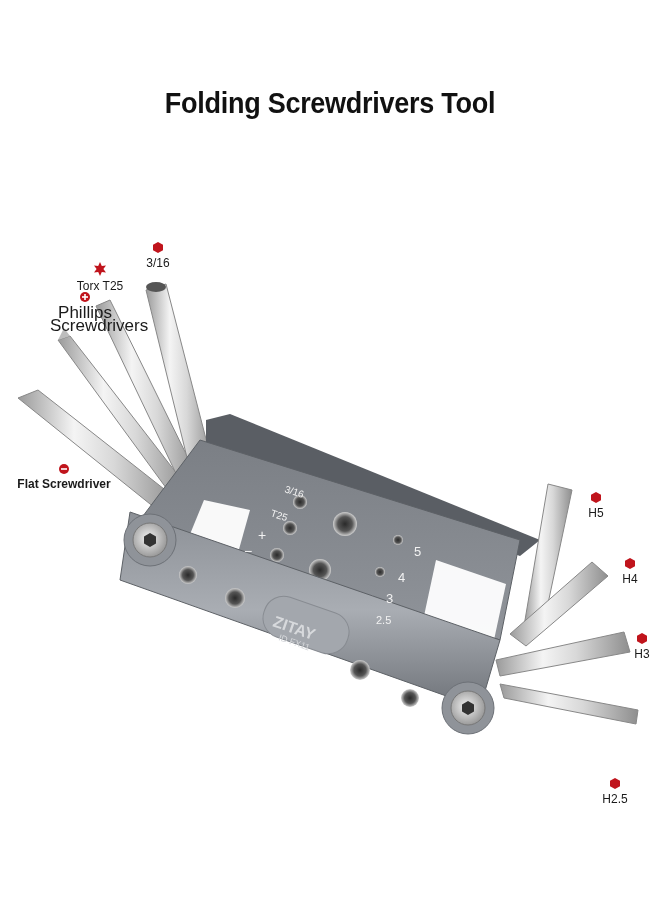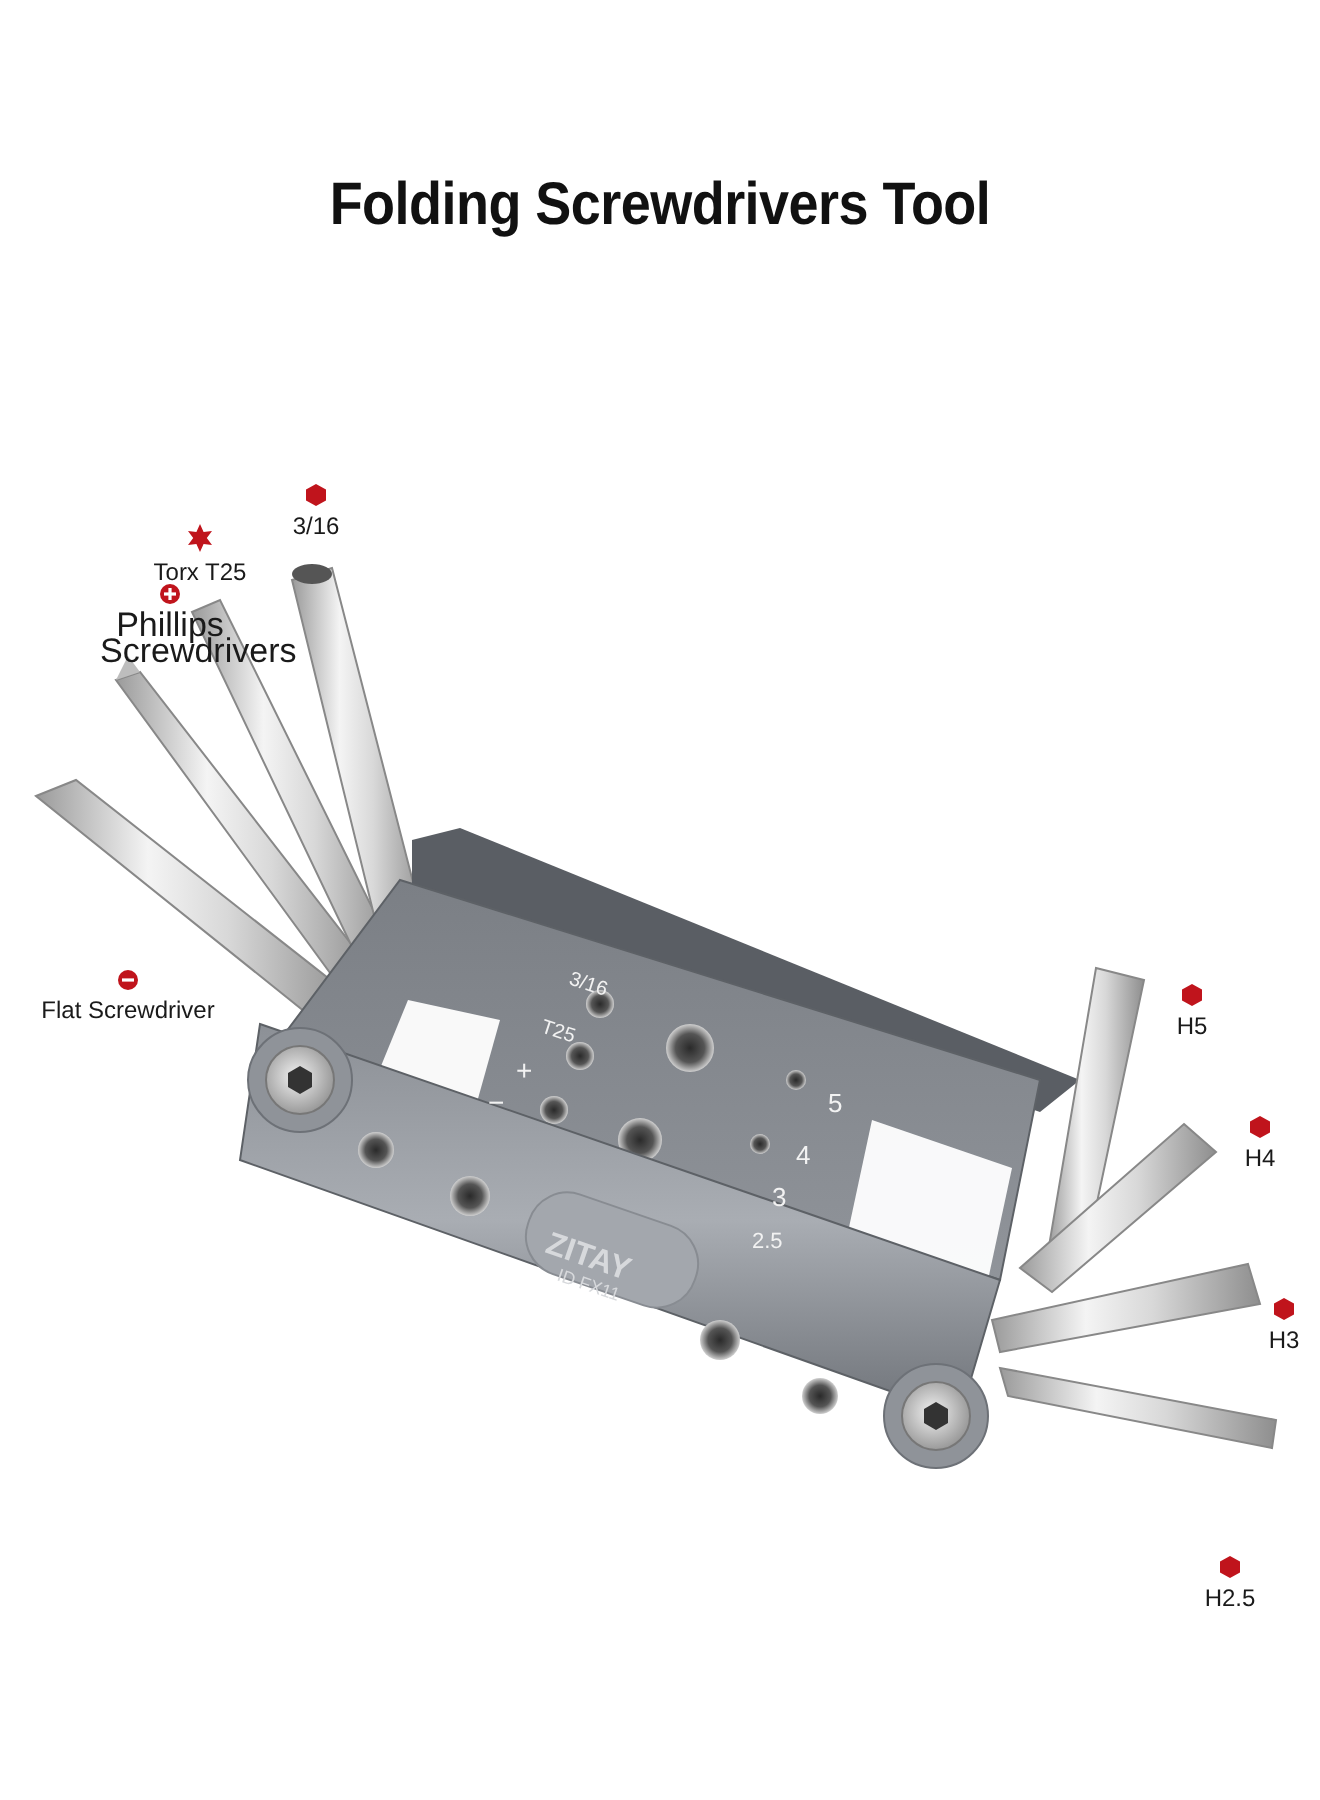--- a/index.html
+++ b/index.html
@@ -137,21 +137,21 @@
 <div class="label" style="left:18px;top:292px;width:70px;font-size:17px;margin-left:32px;">
   <svg class="marker" width="10" height="10" viewBox="0 0 10 10">
       <circle cx="5" cy="5" r="5" fill="#c0141c"></circle>
       <rect x="4.2" y="2" width="1.6" height="6" fill="#fff"></rect>
       <rect x="2" y="4.2" width="6" height="1.6" fill="#fff"></rect>
     </svg>
   <span>Phillips</span><br>
   <span>Screwdrivers</span>
 </div>
 
-<div class="label" style="left:14px;top:485px;width:100px;">
+<div class="label" style="left:14px;top:464px;width:100px;font-weight:bold;">
   <svg class="marker" width="10" height="10" viewBox="0 0 10 10">
       <circle cx="5" cy="5" r="5" fill="#c0141c"></circle>
       <rect x="2" y="4.2" width="6" height="1.6" fill="#fff"></rect>
     </svg>
   <span>Flat Screwdriver</span>
 </div>
 
 <div class="label" style="left:584px;top:492px;width:24px;">
   <svg class="marker" width="10" height="11" viewBox="0 0 10 11">
       <polygon points="5,0 10,2.75 10,8.25 5,11 0,8.25 0,2.75" fill="#c0141c"></polygon>
@@ -159,21 +159,21 @@
   <span>H5</span>
 </div>
 
 <div class="label" style="left:618px;top:558px;width:24px;">
   <svg class="marker" width="10" height="11" viewBox="0 0 10 11">
       <polygon points="5,0 10,2.75 10,8.25 5,11 0,8.25 0,2.75" fill="#c0141c"></polygon>
     </svg>
   <span>H4</span>
 </div>
 
-<div class="label" style="left:630px;top:649px;width:24px;">
+<div class="label" style="left:630px;top:633px;width:24px;">
   <svg class="marker" width="10" height="11" viewBox="0 0 10 11">
       <polygon points="5,0 10,2.75 10,8.25 5,11 0,8.25 0,2.75" fill="#c0141c"></polygon>
     </svg>
   <span>H3</span>
 </div>
 
 <div class="label" style="left:600px;top:778px;width:30px;">
   <svg class="marker" width="10" height="11" viewBox="0 0 10 11">
       <polygon points="5,0 10,2.75 10,8.25 5,11 0,8.25 0,2.75" fill="#c0141c"></polygon>
     </svg>

